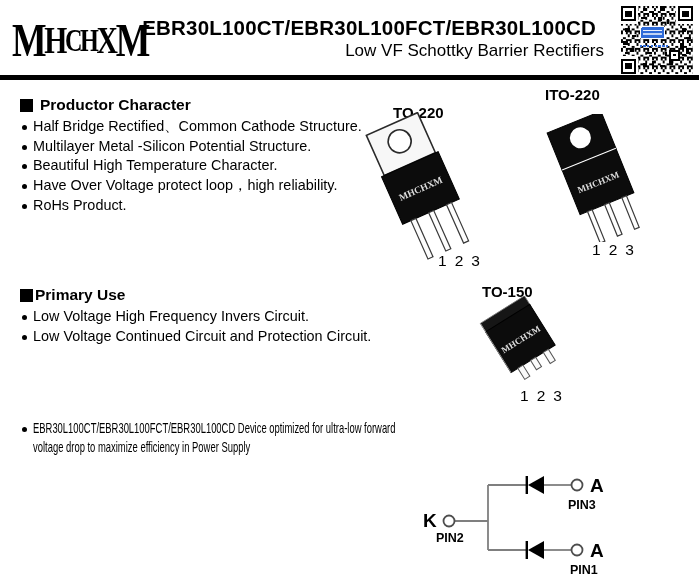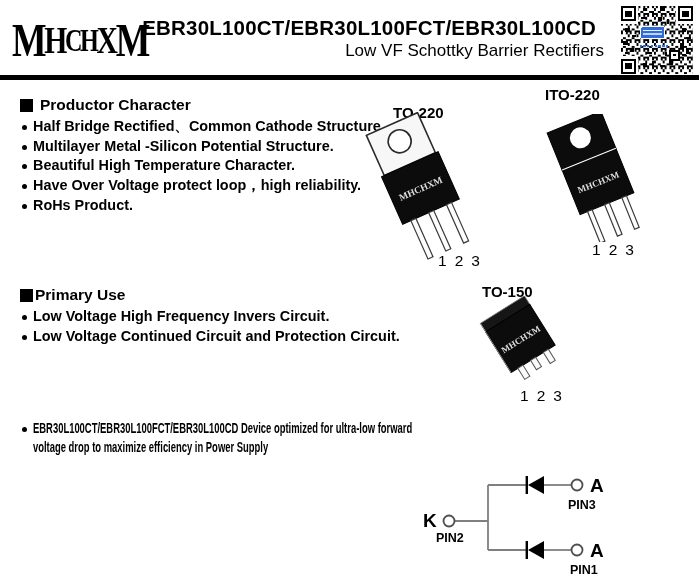--- a/index.html
+++ b/index.html
@@ -21,21 +21,21 @@
   .header-rule{position:absolute;left:0;top:75px;width:699px;height:5px;background:#000;}
 
   
   .section{position:absolute;left:20px;}
   #sec-productor{top:96px;width:380px;}
   #sec-primary{top:286px;width:430px;}
   #sec-summarize{top:416px;width:620px;}
   .sec-head{display:flex;align-items:center;font-weight:bold;font-size:15.5px;height:18px;}
   .sq{width:13px;height:13px;background:#000;flex:none;}
   .sq.gap{margin-right:7px;} .sq.tight{margin-right:2px;}
-  ul.bullets{list-style:none;margin:3px 0 0;padding:0;font-size:14.4px;font-weight:bold;}
+  ul.bullets{list-style:none;margin:3px 0 0;padding:0;font-size:14.4px;}
   ul.bullets li{display:flex;line-height:19.7px;}
   .dot{width:5px;height:5px;border-radius:50%;background:#000;margin:8px 6px 0 2px;flex:none;}
   .sum-text{font-size:14.5px;line-height:19px;width:600px;transform:scaleX(0.65);
             transform-origin:left top;}
 
   
   .pkg-label{position:absolute;font-weight:bold;font-size:15px;white-space:nowrap;}
   .pkg-svg{position:absolute;}
   .pins{position:absolute;display:flex;gap:8px;font-size:15.5px;}
   #svg-to220{left:358px;top:112px;}

